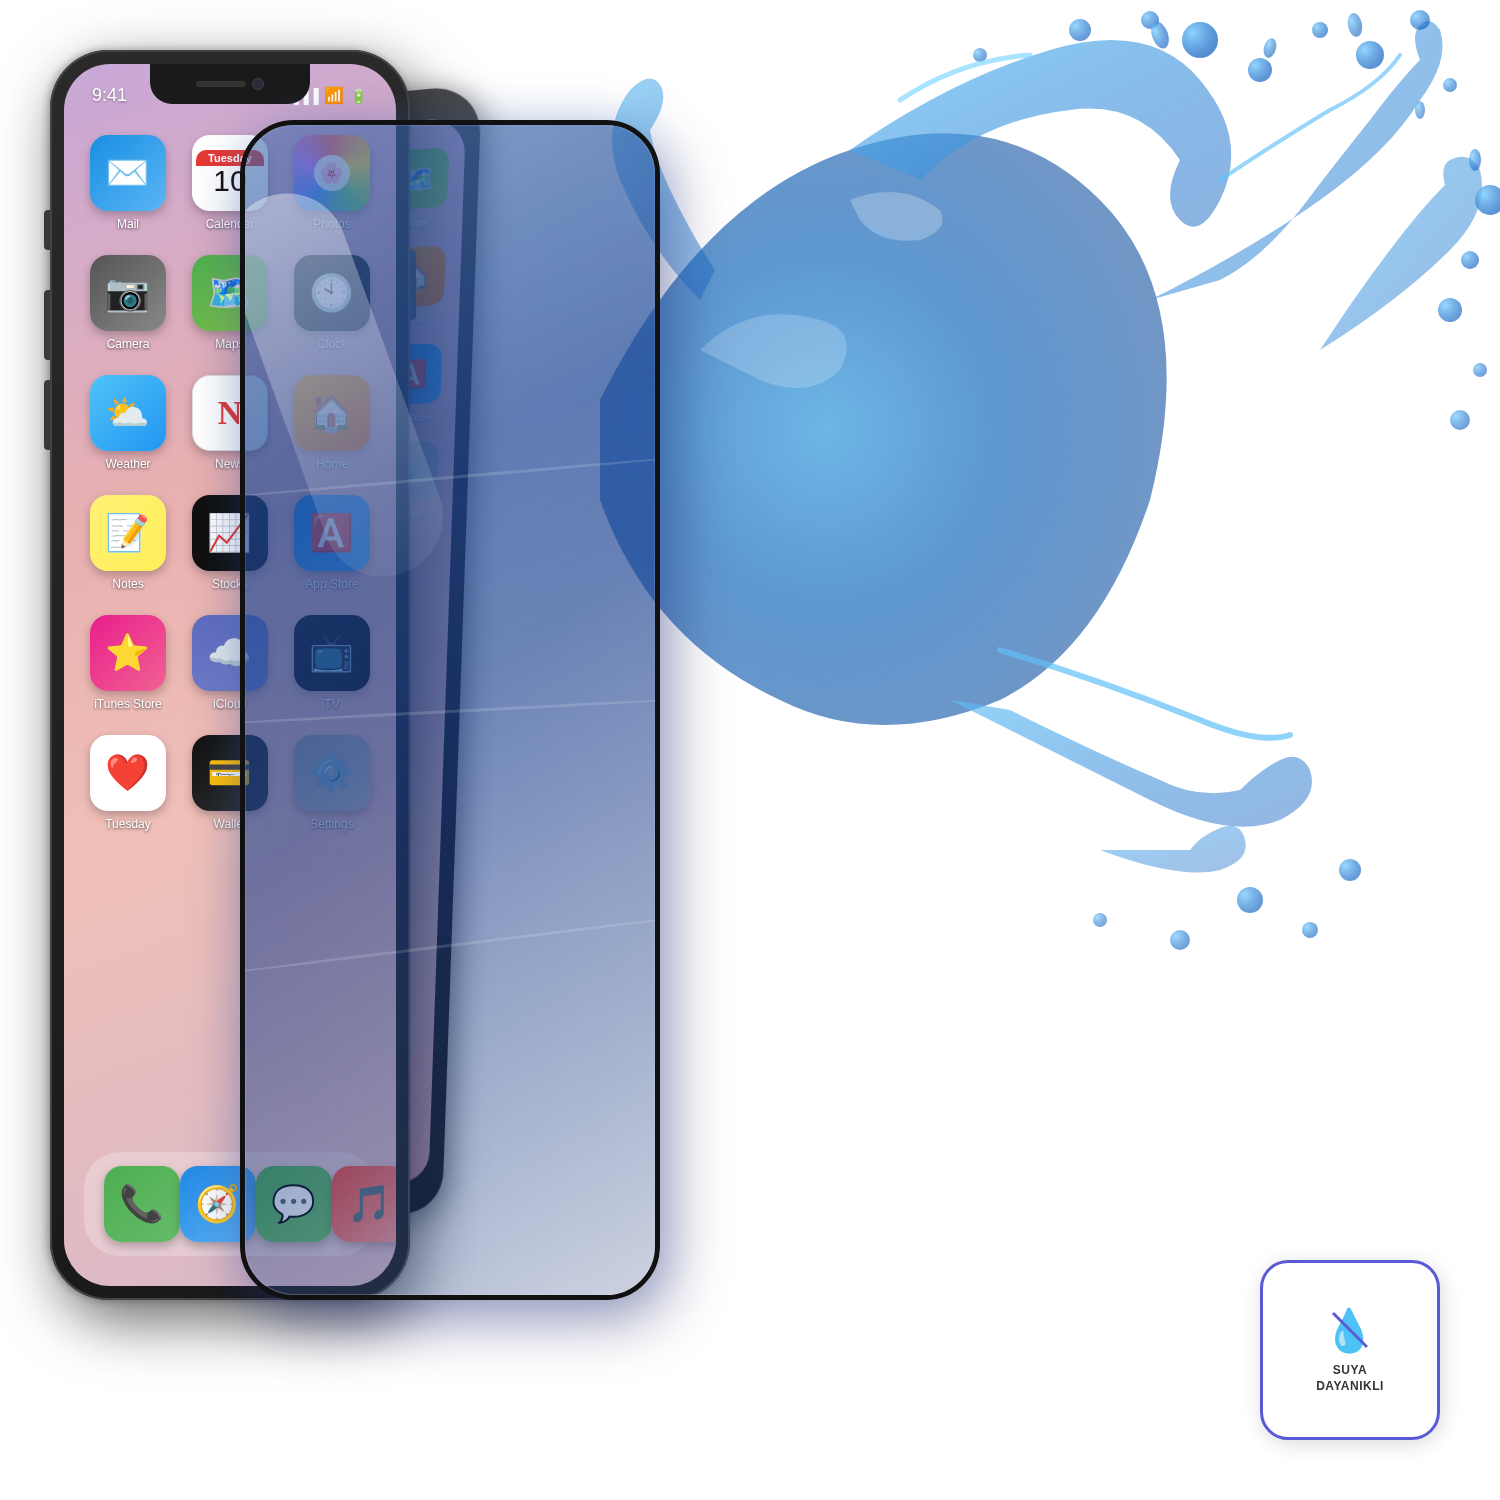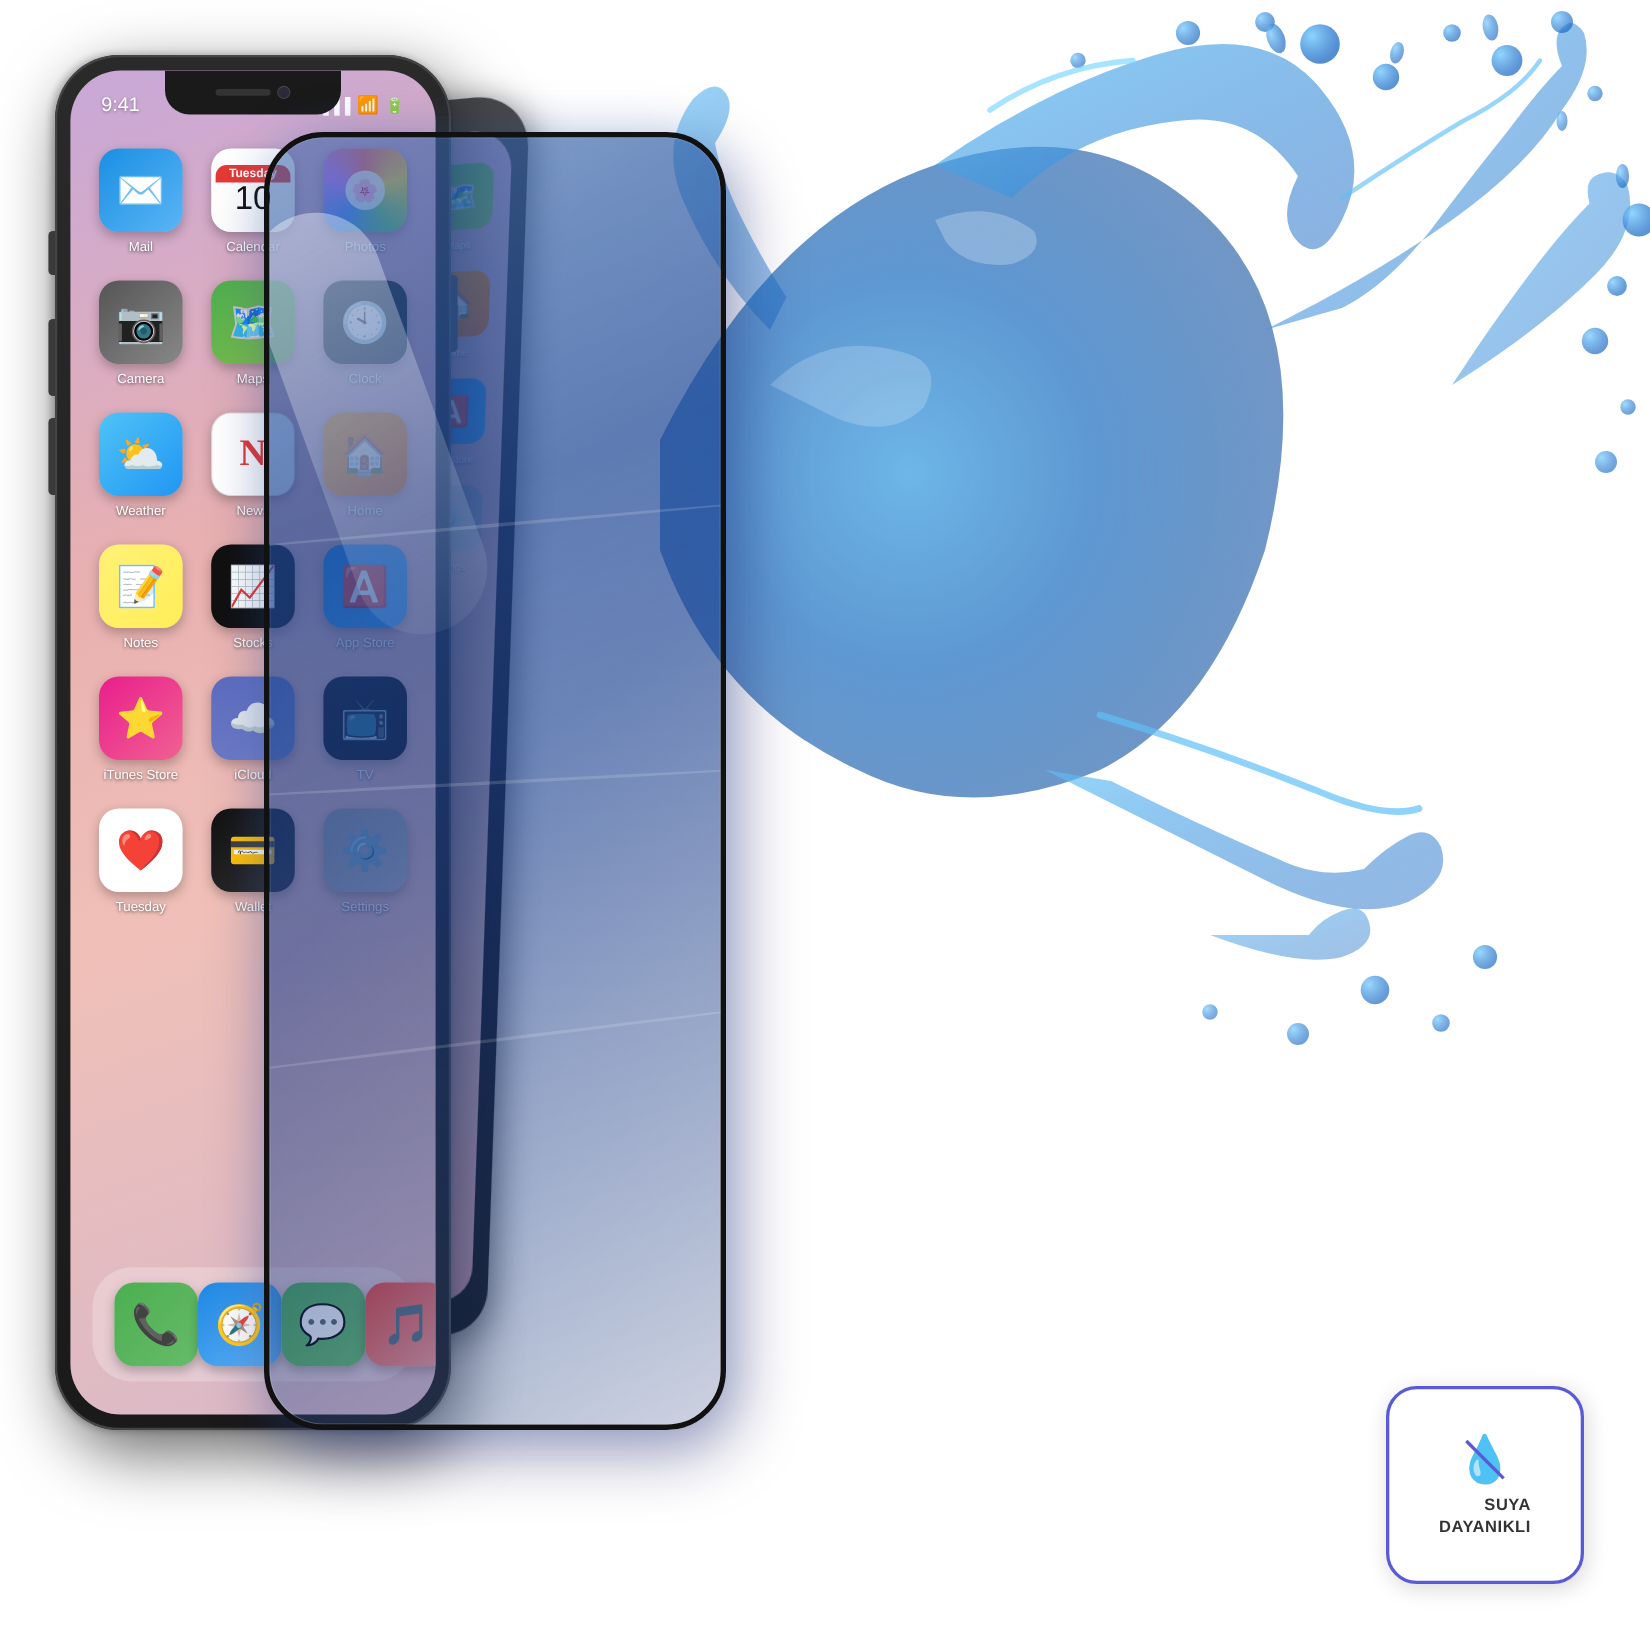--- a/index.html
+++ b/index.html
@@ -330,24 +330,24 @@
     .badge-slash {
       position: absolute;
       top: 50%;
       left: 50%;
       transform: translate(-50%, -50%) rotate(45deg);
       width: 48px;
       height: 3px;
       background: #5a5ad8;
     }
     .badge-text {
-      font-size: 15px;
+      font-size: 12px;
       font-weight: 700;
       color: #333;
-      text-align: right;
+      text-align: center;
       letter-spacing: 0.5px;
       line-height: 1.3;
     }
 
     
     .mail-bg { background: linear-gradient(135deg, #1a8fe3, #5ab5f5); }
     .photos-bg { background: linear-gradient(135deg, #fff 0%, #f8f8f8 100%); }
     .camera-bg { background: linear-gradient(135deg, #555, #888); }
     .maps-bg { background: linear-gradient(135deg, #4CAF50, #8BC34A); }
     .clock-bg { background: #222; }

